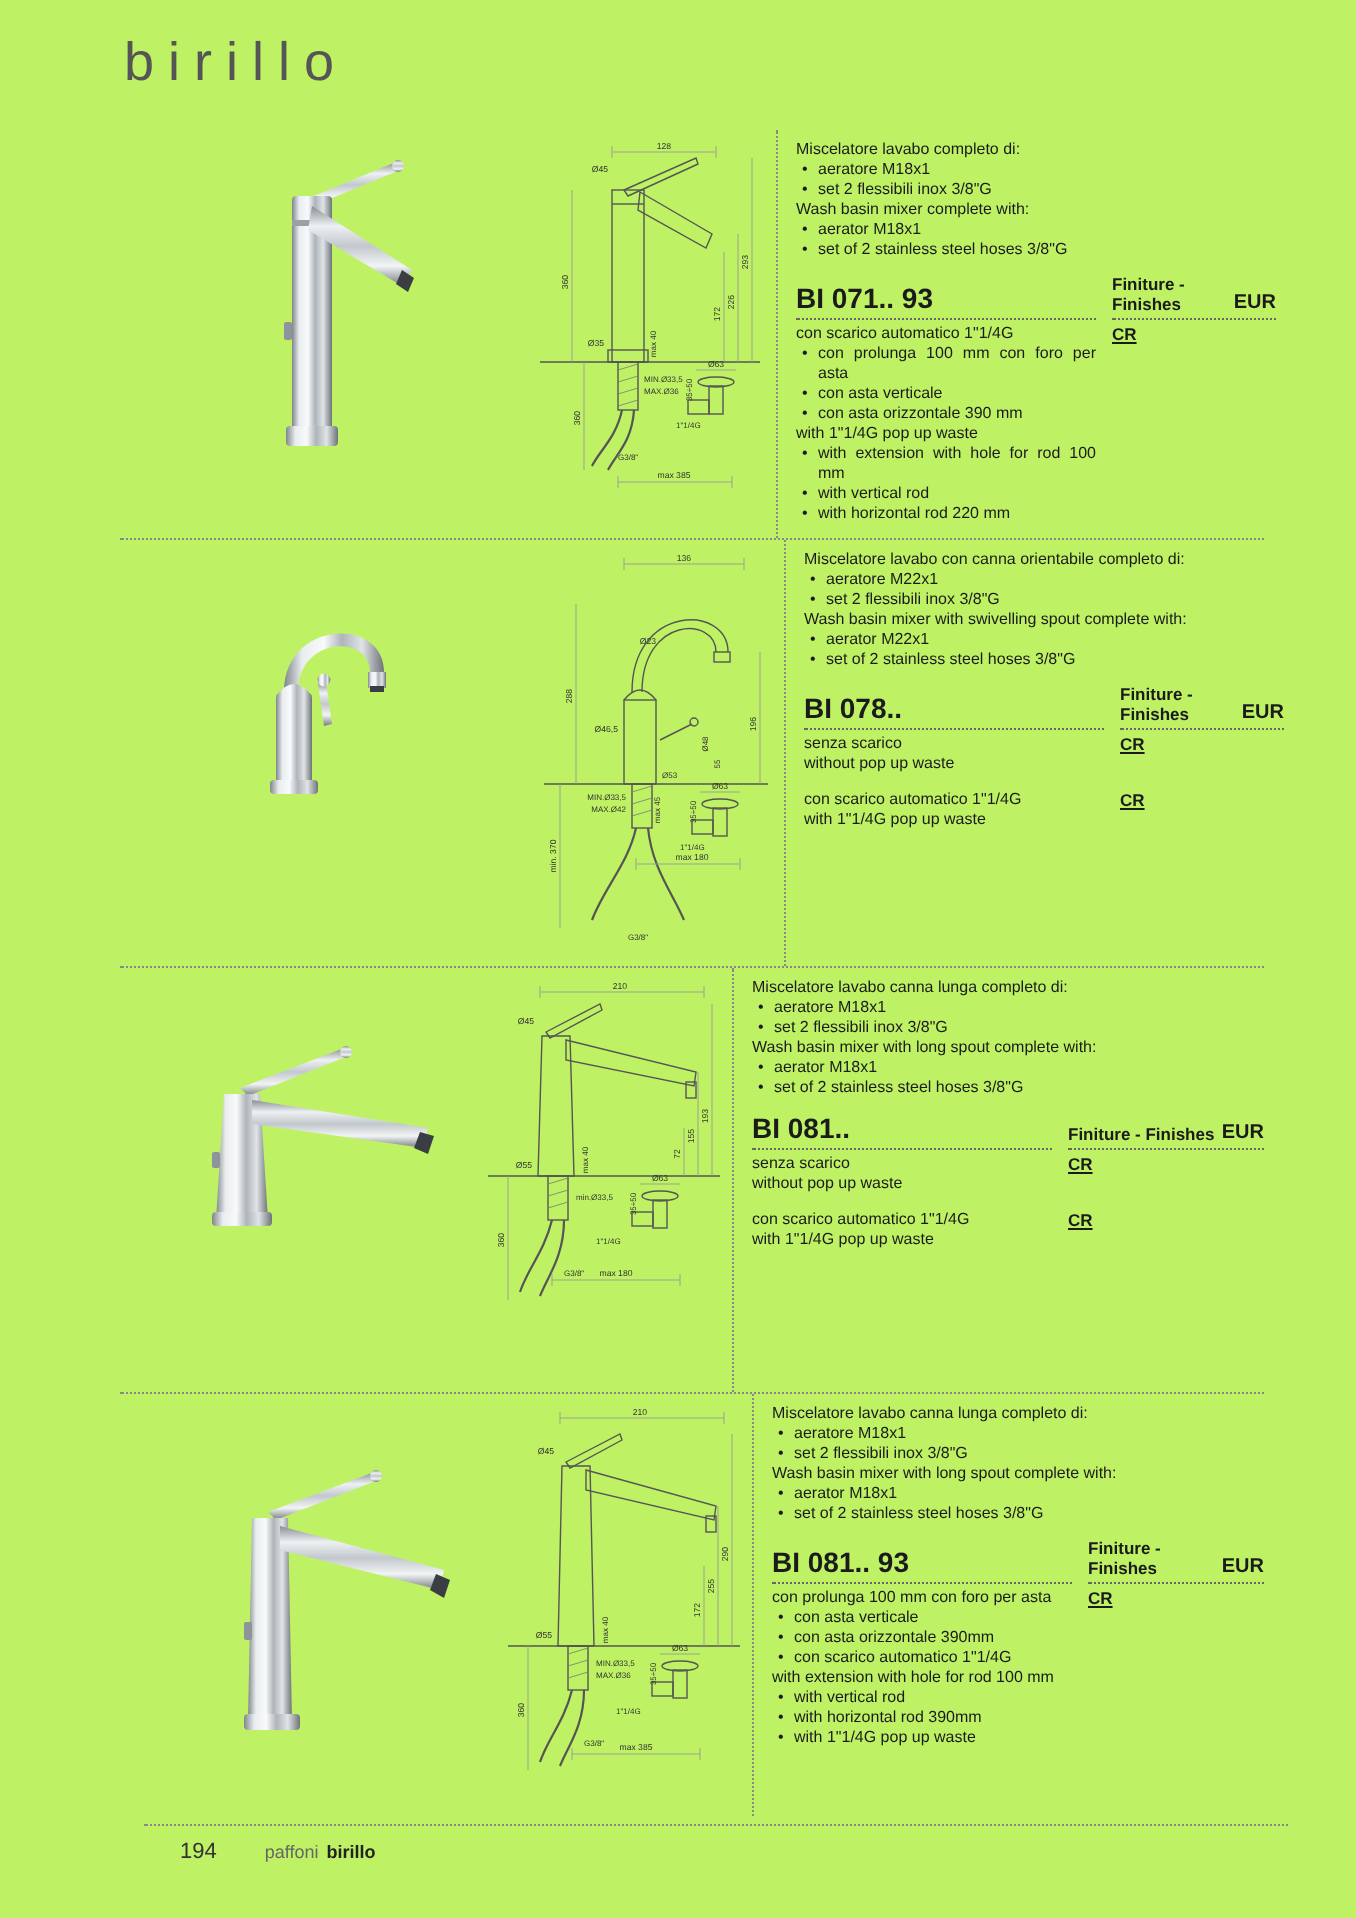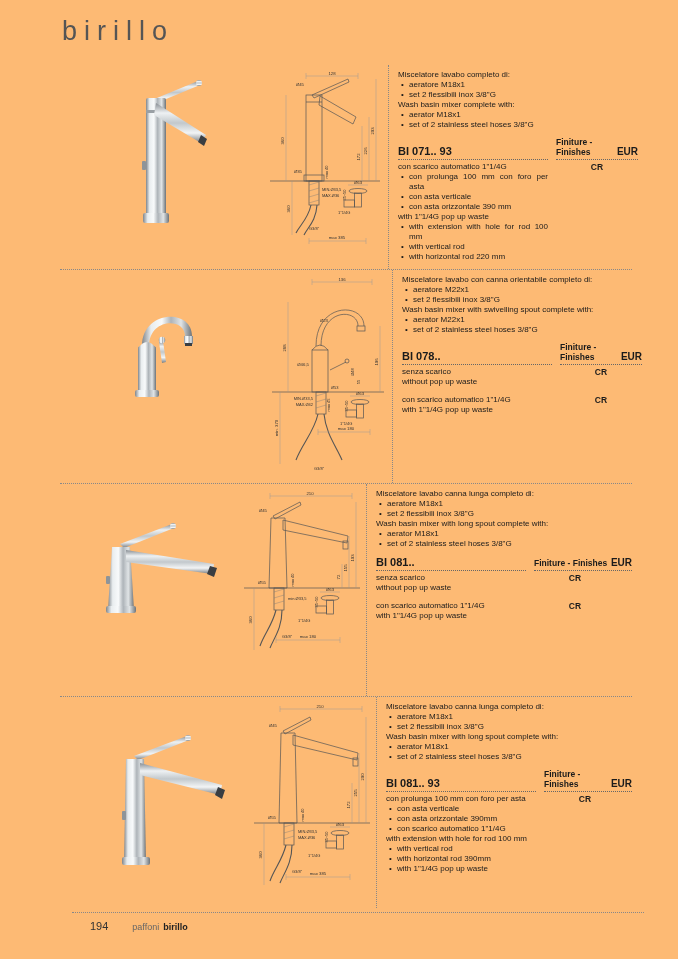--- a/index.html
+++ b/index.html
@@ -1,49 +1,49 @@
 <!DOCTYPE html>
 <html><head>
 <meta charset="utf-8">
 <style>
   html,body{margin:0;padding:0;background:#fff;}
   body{width:678px;height:959px;font-family:"Liberation Sans",sans-serif;color:#1b1b1b;position:relative;}
-  .page{position:absolute;inset:0;background:#fdba74;overflow:hidden;}
+  .page{position:absolute;inset:0;background:#bef264;overflow:hidden;}
   .brand-title{position:absolute;left:62px;top:16px;font-size:27px;color:#555;letter-spacing:7px;font-weight:400;}
   .content{position:absolute;left:60px;top:65px;width:572px;}
   .section{display:flex;align-items:stretch;border-bottom:1px dotted #888;}
   .section.last{border-bottom:none;}
   .s1{height:204px;} .s2{height:213px;} .s3{height:212px;} .s4{height:211px;}
   .photo-col{width:168px;flex:0 0 168px;}
   .draw-col{width:126px;flex:0 0 126px;padding-top:4px;}
   .text-col{flex:1;border-left:1px dotted #888;padding:5px 0 0 9px;}
   .s1 .photo-col{padding:8px 0 0 34px;}
   .s2 .photo-col{padding:14px 0 0 38px;}
   .s3 .photo-col{padding:18px 0 0 12px;}
   .s4 .photo-col{padding:14px 0 0 22px;}
   
   .desc{margin-bottom:7px;}
   .dl{font-size:8px;line-height:10px;}
   .bl{font-size:8px;line-height:10px;position:relative;padding-left:11px;}
   .bl::before{content:"\2022";position:absolute;left:3px;}
   
   .product{margin-bottom:8px;}
   .prod-head{display:flex;align-items:flex-end;}
-  .code{flex:0 0 150px;font-size:11px;font-weight:bold;border-bottom:1px dotted #666;padding-bottom:2px;margin-right:8px;}
+  .code{flex:0 0 150px;font-size:14px;font-weight:bold;border-bottom:1px dotted #666;padding-bottom:2px;margin-right:8px;}
   .fin-head{flex:1;display:flex;justify-content:space-between;align-items:flex-end;border-bottom:1px dotted #666;padding-bottom:2px;}
   .fin-head .fin-name{font-size:8.5px;font-weight:bold;}
   .fin-head .eur{font-size:10px;font-weight:bold;}
   .fin-head.rule{height:10px;}
   .prod-body{display:flex;margin-top:2px;}
   .variants{flex:0 0 150px;margin-right:8px;}
   .vline{font-size:8px;line-height:10px;text-align:justify;}
   .vline.bullet{position:relative;padding-left:11px;}
   .vline.bullet::before{content:"\2022";position:absolute;left:3px;}
   .fin-val{flex:1;}
-  .cr{display:block;width:82px;text-align:center;font-size:8.5px;font-weight:bold;}
+  .cr{display:block;width:82px;text-align:left;font-size:8.5px;font-weight:bold;text-decoration:underline;}
   
   .draw text{font-size:4.3px;fill:#333;}
   .draw .t4{font-size:4px;}
   .draw .o{stroke:#555;fill:none;stroke-width:0.7;}
   .draw .d{stroke:#999;fill:none;stroke-width:0.45;}
   .draw .h{stroke:#777;fill:none;stroke-width:0.4;}
   .draw .hose{stroke:#555;fill:none;stroke-width:1.1;}
   
   .footer{position:absolute;left:72px;top:912px;width:572px;border-top:1px dotted #888;padding-top:7px;display:flex;align-items:baseline;}
   .page-num{font-size:11px;color:#333;margin-left:18px;}

